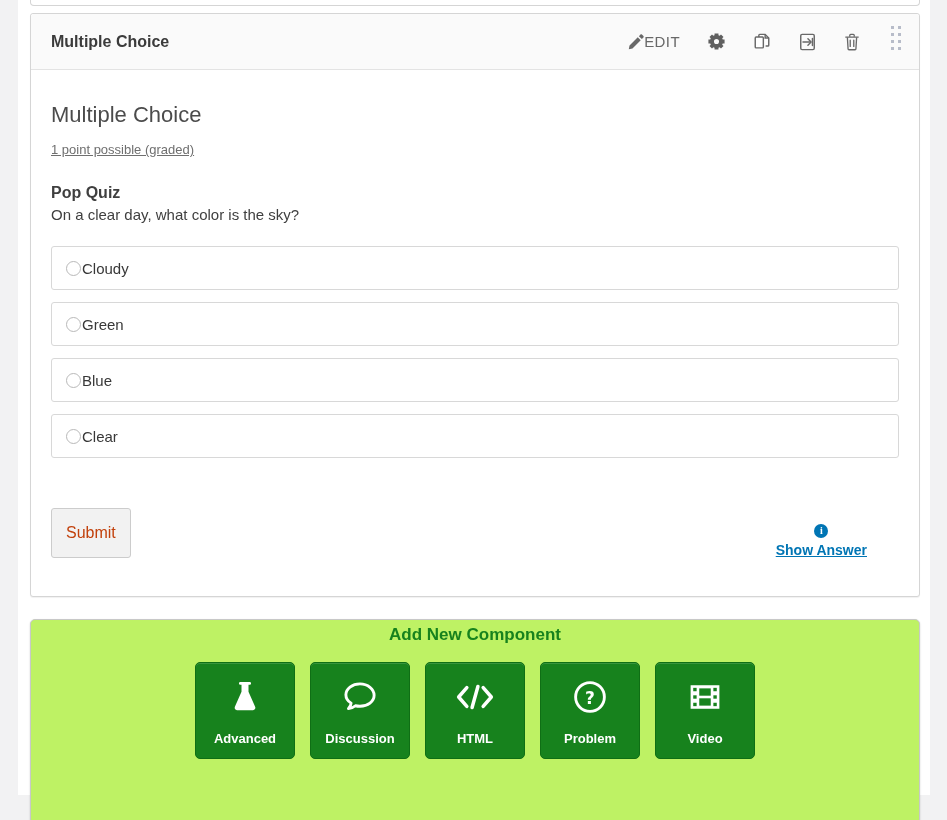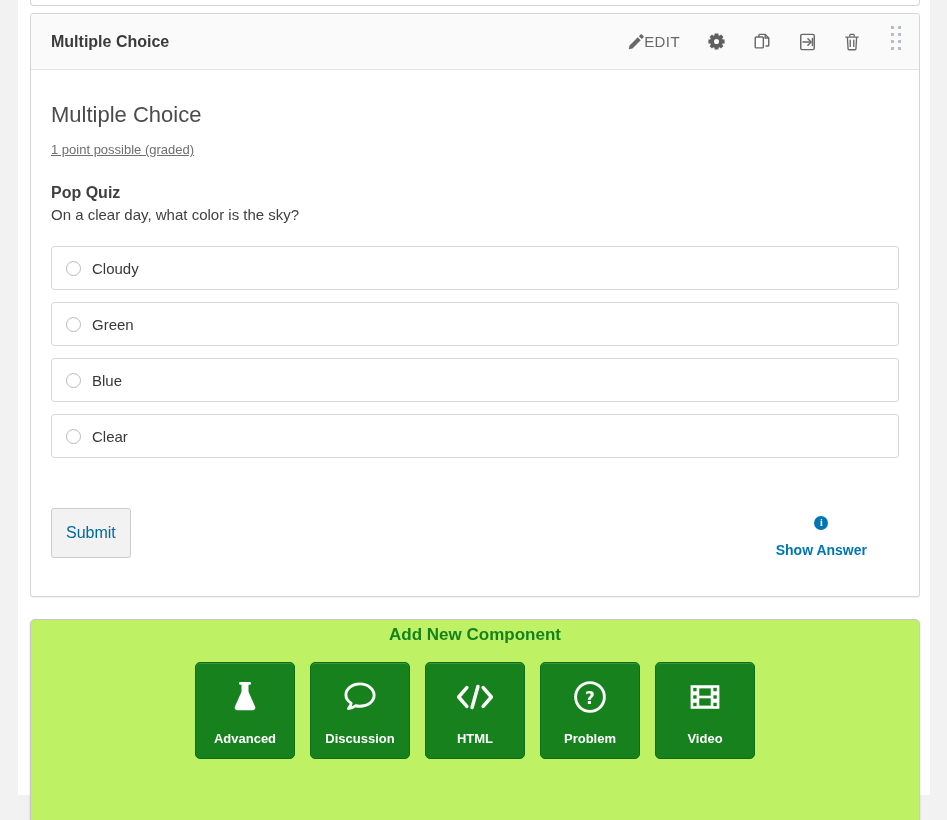--- a/index.html
+++ b/index.html
@@ -42,48 +42,49 @@
   .edit-label { font-size:15px; letter-spacing:.4px; color:#686868; }
   .drag-handle { padding:4px 6px 4px 16px; cursor:grab; border:none; background:none; }
   
   .card-body { padding:22px 20px 38px 20px; }
   .problem-heading { font-size:22px; font-weight:400; color:#4b4b4b; margin-top:10px; }
   .points { font-size:13px; color:#6f6f6f; margin-top:14px;text-decoration:underline; }
   .q-title { font-size:16px; font-weight:bold; color:#3f3f3f; margin-top:27px; }
   .q-text { font-size:15px; color:#3f3f3f; margin-top:4px; }
   .options { margin-top:23px; }
   .option {
-    display:flex; align-items:center; gap:11px;
+    display:flex; align-items:center; gap:1px;
     height:44px; padding:0 14px; margin-bottom:12px;
     border:1px solid #d8d8d8; border-radius:3px; background:#fff; cursor:pointer;
   }
   .option input[type=radio] {
     appearance:none; -webkit-appearance:none;
     width:15px; height:15px; border:1px solid #b9b9b9; border-radius:50%;
     background:#fff; margin:0; cursor:pointer;
   }
   .option .opt-label { font-size:15px; color:#383838; }
   .actions-row {
     margin-top:50px; display:flex; justify-content:space-between; align-items:flex-end;
   }
   .submit-btn {
-    font-family:inherit; font-size:16px; color:#0369a1;
+    font-family:inherit; font-size:16px; color:#c2410c;
     background:#f2f2f2; border:1px solid #cccccc; border-radius:3px;
     padding:15px 14px; cursor:pointer;
   }
   .show-answer { text-align:center; padding-right:32px; cursor:pointer; }
   .info-icon {
     display:inline-flex; width:14px; height:14px; border-radius:50%;
     background:var(--blue,#0075b4); color:#fff;
     align-items:center; justify-content:center;
     font-size:10px; font-weight:bold; font-family:"Liberation Serif",serif;
   }
   .show-answer-label {
-    display:block; margin-top:12px; font-size:14px; font-weight:bold;
+    display:block; margin-top:4px; font-size:14px; font-weight:bold;
     color:var(--blue,#0075b4);
+    text-decoration:underline;
   }
   
   .add-panel {
     margin:22px 0 0 12px; width:890px; height:222px;
     background:#bef264; border:1px solid #c8c8c8; border-radius:5px;
     box-shadow:0 1px 2px rgba(0,0,0,.18);
     padding-top:5px;
   }
   .add-title {
     text-align:center; font-size:17px; font-weight:bold;

